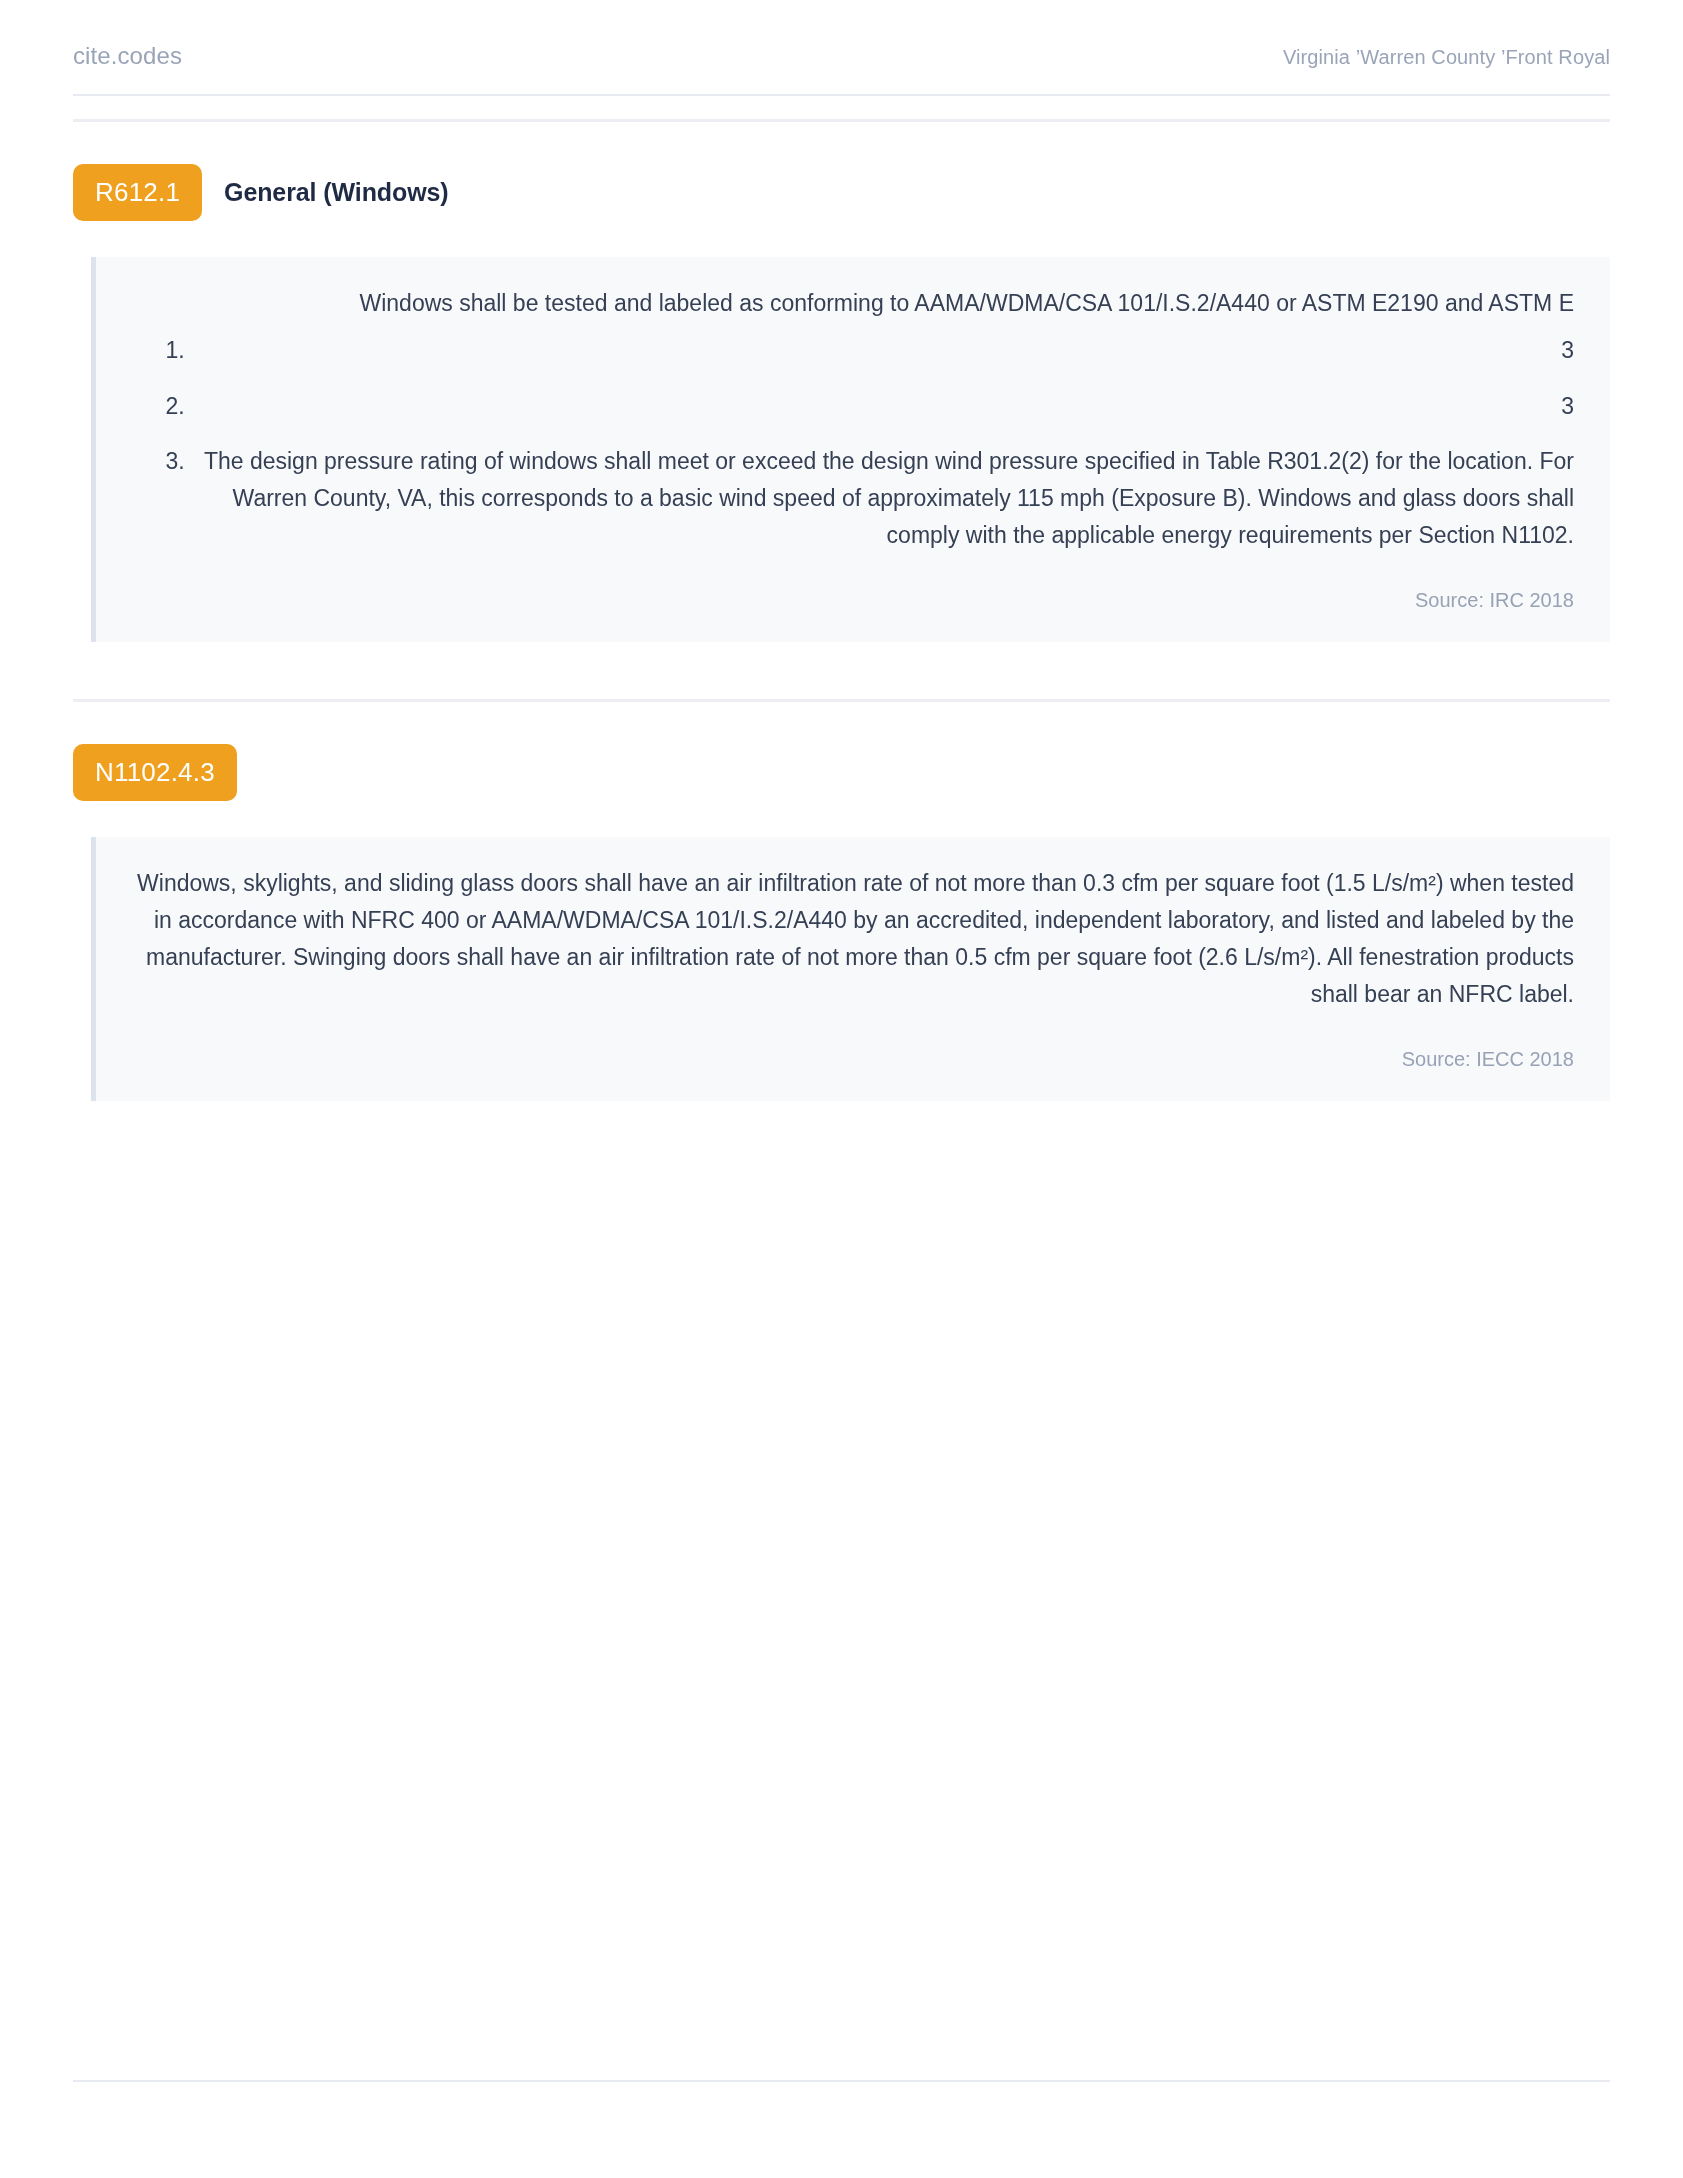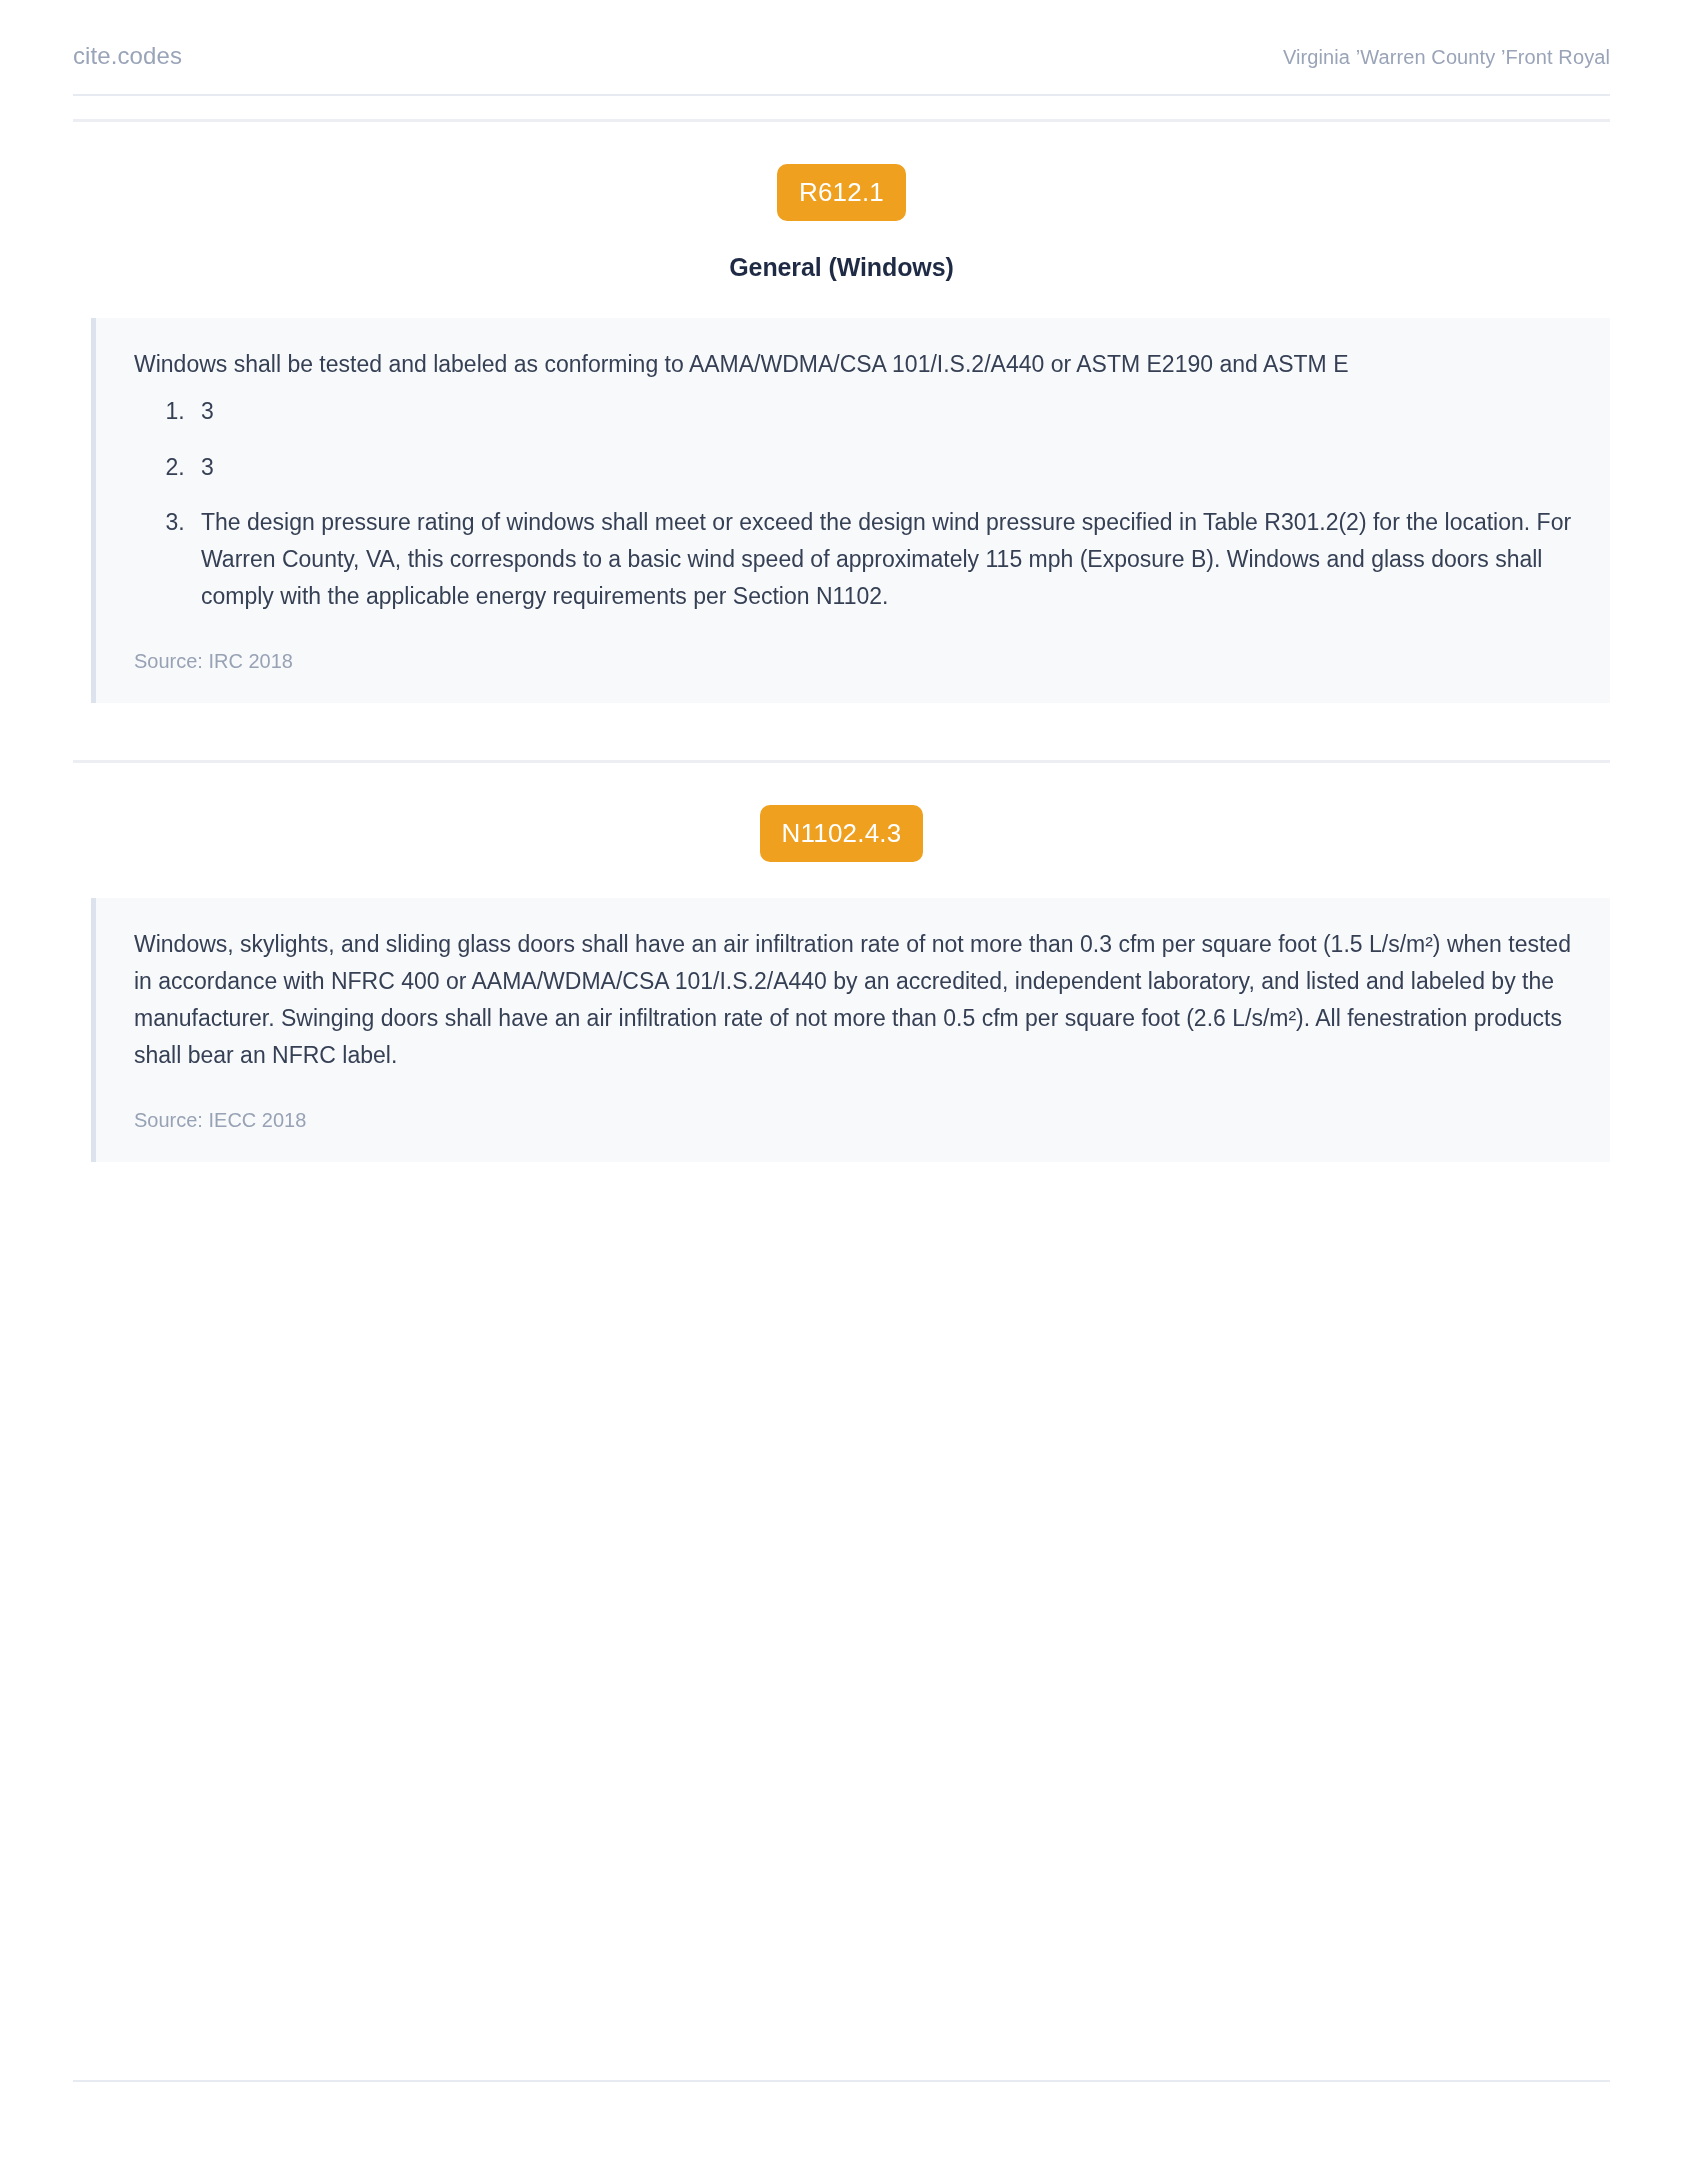--- a/index.html
+++ b/index.html
@@ -65,23 +65,22 @@
   }
   .section-divider {
     margin: 0 73px;
     height: 3px;
     background: #eceef4;
   }
 
   .section-head {
     display: flex;
     align-items: center;
-    gap: 32px;
+    gap: 22px;
     padding-top: 42px;
-    flex-direction: column;
   }
   .badge {
     display: inline-flex;
     align-items: center;
     justify-content: center;
     background: #efa01f;
     color: #ffffff;
     border-radius: 10px;
     font-size: 26px;
     font-weight: 400;
@@ -97,20 +96,21 @@
     color: #1f2a44;
     letter-spacing: -0.1px;
   }
 
   .section-body {
     margin-top: 36px;
     margin-left: 18px;
     background: #f8f9fb;
     border-left: 5px solid #dde3ed;
     padding: 28px 36px 30px 38px;
+    text-align: right;
   }
 
   .body-paragraph {
     font-size: 23px;
     line-height: 1.62;
     color: #364055;
     margin: 0;
   }
 
   ol.body-list {

